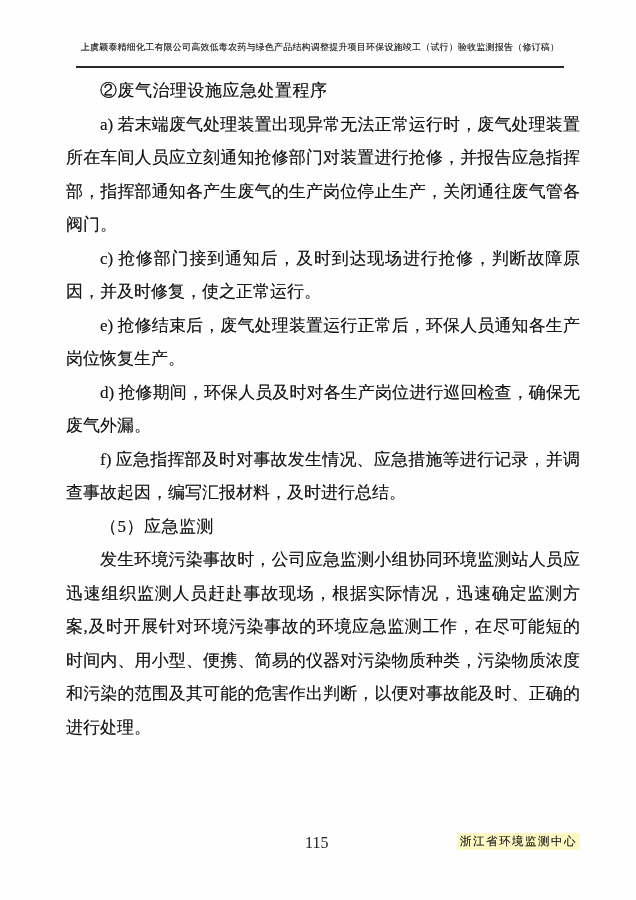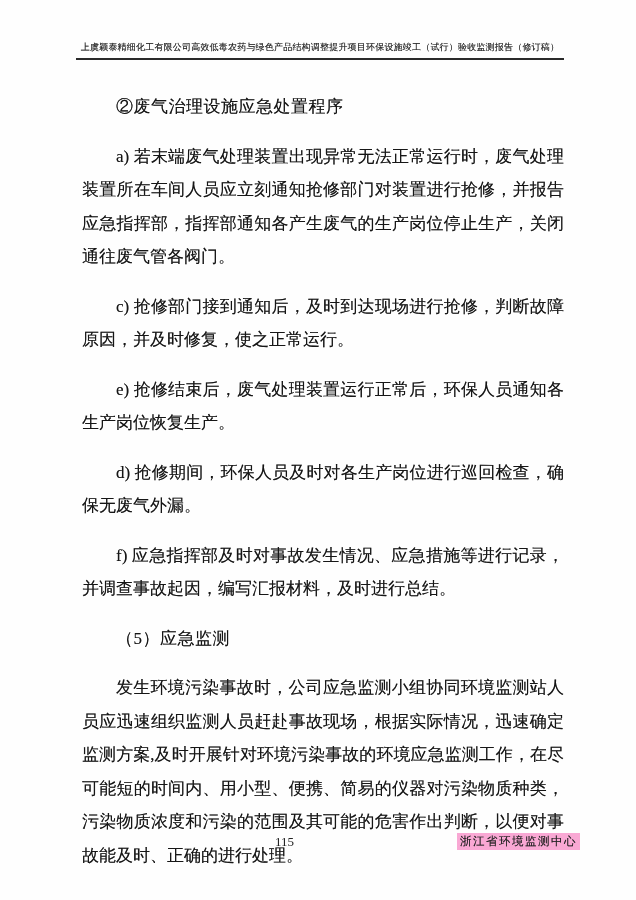--- a/index.html
+++ b/index.html
@@ -17,54 +17,54 @@
     box-shadow:0 0 4px rgba(0,0,0,.25);
   }
   .doc-header{
     position:absolute;
     left:76px;top:41px;width:488px;
     text-align:center;
     font-size:9px;
     letter-spacing:.2px;
     color:#2b2b2b;
     border-bottom:2px solid #2a2a2a;
-    padding-bottom:4px;
+    padding-bottom:12px;
     white-space:nowrap;
     overflow:hidden;
     text-shadow:0 0 .5px rgba(0,0,0,.55);
   }
   .doc-body{
     position:absolute;
     left:66px;top:74px;width:514px;
     font-size:17px;
     line-height:33.5px;
     text-align:justify;
     text-shadow:0 0 .6px rgba(0,0,0,.5);
   }
   .doc-body p{
-    margin:16px;
+    margin:0;
     text-indent:2em;
     word-break:break-all;
   }
   .doc-body p.heading{
     letter-spacing:.5px;
   }
   .doc-footer-page{
     position:absolute;
-    left:275px;top:834px;
-    font-size:13px;
+    left:305px;top:834px;
+    font-size:16px;
     color:#222;
   }
   .doc-footer-org{
     position:absolute;
     right:56px;top:833px;
     font-size:11.5px;
     letter-spacing:1.5px;
     color:#242424;
-    background:#f9a8d4;
+    background:#fef9c3;
     padding:1px 3px;
     text-shadow:0 0 .5px rgba(0,0,0,.5);
     text-align:center;
   }
 </style>
 </head>
 <body>
 
 <div class="page">
 

